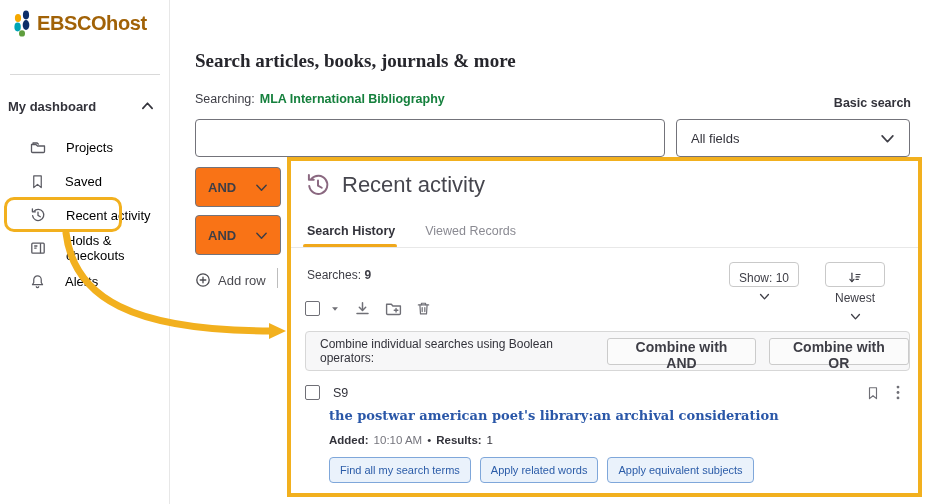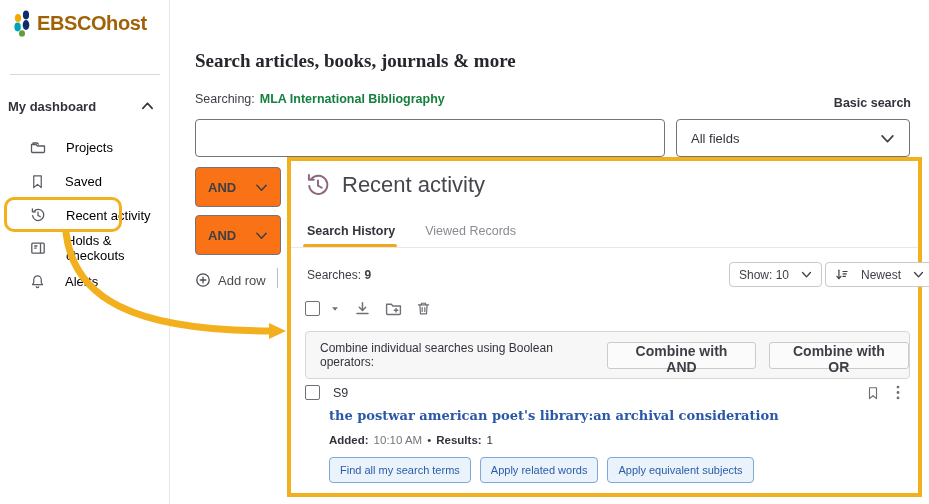--- a/index.html
+++ b/index.html
@@ -35,27 +35,27 @@
   .panel-header { position:absolute; left:14px; top:11px; display:flex; align-items:center; gap:11px; }
   .panel-title { font-size:22px; color:#46464E; }
   .panel-header .ic { color:#8A6880; display:flex; }
   .tabs { position:absolute; left:16px; top:63px; display:flex; gap:30px; font-size:12.5px; }
   .tab-active { font-weight:bold; color:#33333b; cursor:pointer; }
   .tab-inactive { color:#8A8A92; cursor:pointer; }
   .tab-underline { position:absolute; left:12px; top:83px; width:94px; height:4px; background:#F0A81C; border-radius:3px; }
   .tabs-divider { position:absolute; left:0; right:0; top:86px; border-top:1px solid #e8e8e8; }
   .searches-line { position:absolute; left:16px; top:107px; font-size:12px; color:#3E3E46; }
   .searches-line b { font-weight:bold; }
-  .mini-btn { position:absolute; height:25px; border:1px solid #c9c9c9; border-radius:4px; background:#fff; display:flex; align-items:center; gap:12px; padding:8px 9px; font-size:12px; color:#3E3E46; cursor:pointer; }
+  .mini-btn { position:absolute; height:25px; border:1px solid #c9c9c9; border-radius:4px; background:#fff; display:flex; align-items:center; gap:6px; padding:8px 9px; font-size:12px; color:#3E3E46; cursor:pointer;flex-direction:column; }
   .show-btn { left:438px; top:101px; }
   .sort-btn { left:534px; top:101px; }
   .toolbar { position:absolute; left:14px; top:139px; display:flex; align-items:center; gap:14px; color:#6f6f76; }
   .checkbox { width:15px; height:15px; border:1.5px solid #6f6f76; border-radius:2px; background:#fff; cursor:pointer; }
   .toolbar .tic { display:flex; cursor:pointer; color:#6f6f76; }
-  .combine-box { position:absolute; left:14px; top:170px; width:605px; height:48px; background:#f7f7f8; border:1px solid #d7d7d7; border-radius:4px; display:flex; align-items:center; gap:13px; padding-left:14px; font-size:12px; color:#33333b; }
+  .combine-box { position:absolute; left:14px; top:170px; width:605px; height:40px; background:#f7f7f8; border:1px solid #d7d7d7; border-radius:4px; display:flex; align-items:center; gap:13px; padding-left:14px; font-size:12px; color:#33333b; }
   .combine-btn { height:27px; padding:0 14px; background:#fbfbfb; border:1px solid #cbcbcb; border-radius:3px; font-size:14px; font-weight:600; color:#3E3E46; cursor:pointer; font-family:inherit; }
   .result-row { position:absolute; left:14px; top:224px; display:flex; align-items:center; gap:13px; }
   .result-id { font-size:12.5px; color:#33333b; }
   .row-icons { position:absolute; top:224px; right:18px; display:flex; align-items:center; gap:16px; color:#6f6f76; }
   .row-icons .tic { display:flex; cursor:pointer; }
   .result-title { position:absolute; left:38px; top:247px; font-family:"DejaVu Serif","Liberation Serif",serif; font-weight:bold; font-size:13px; color:#2A57A8; text-decoration:none; cursor:pointer; }
   .added-line { position:absolute; left:38px; top:273px; font-size:11.5px; color:#33333b; display:flex; gap:5px; align-items:center; }
   .added-line .muted { color:#75757D; }
   .added-line b { font-weight:bold; }
   .chips { position:absolute; left:38px; top:296px; display:flex; gap:9px; }

